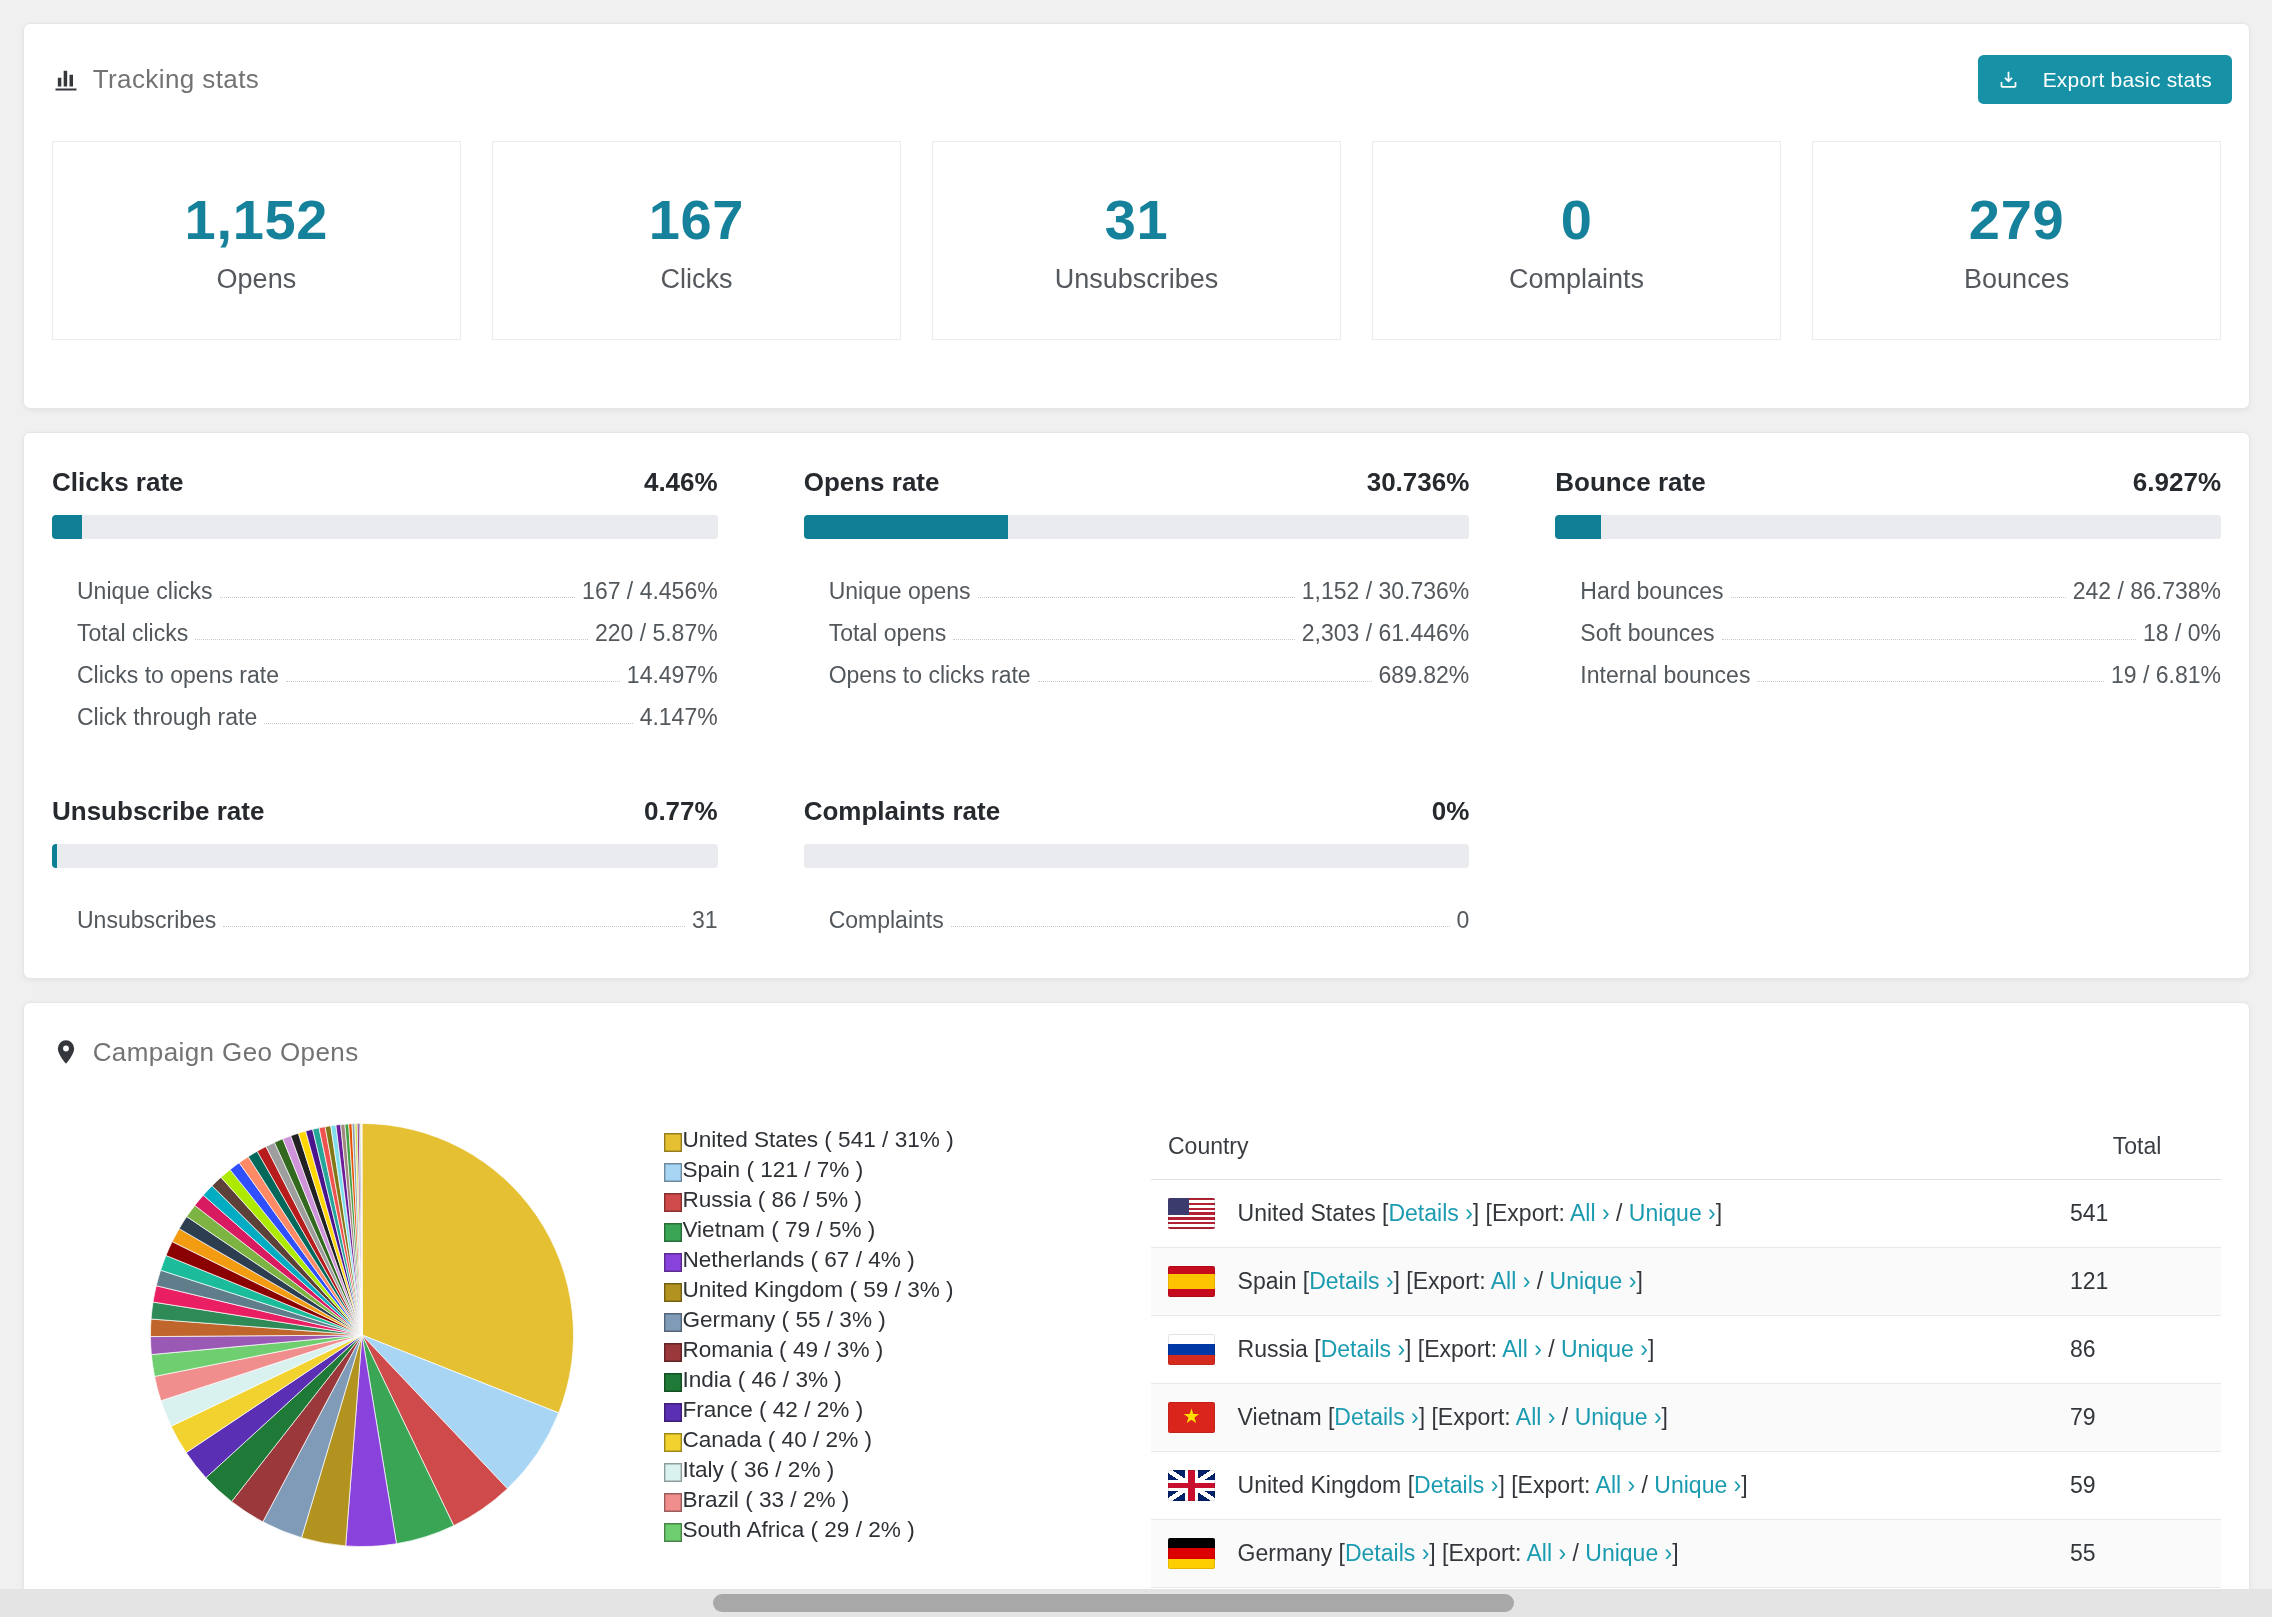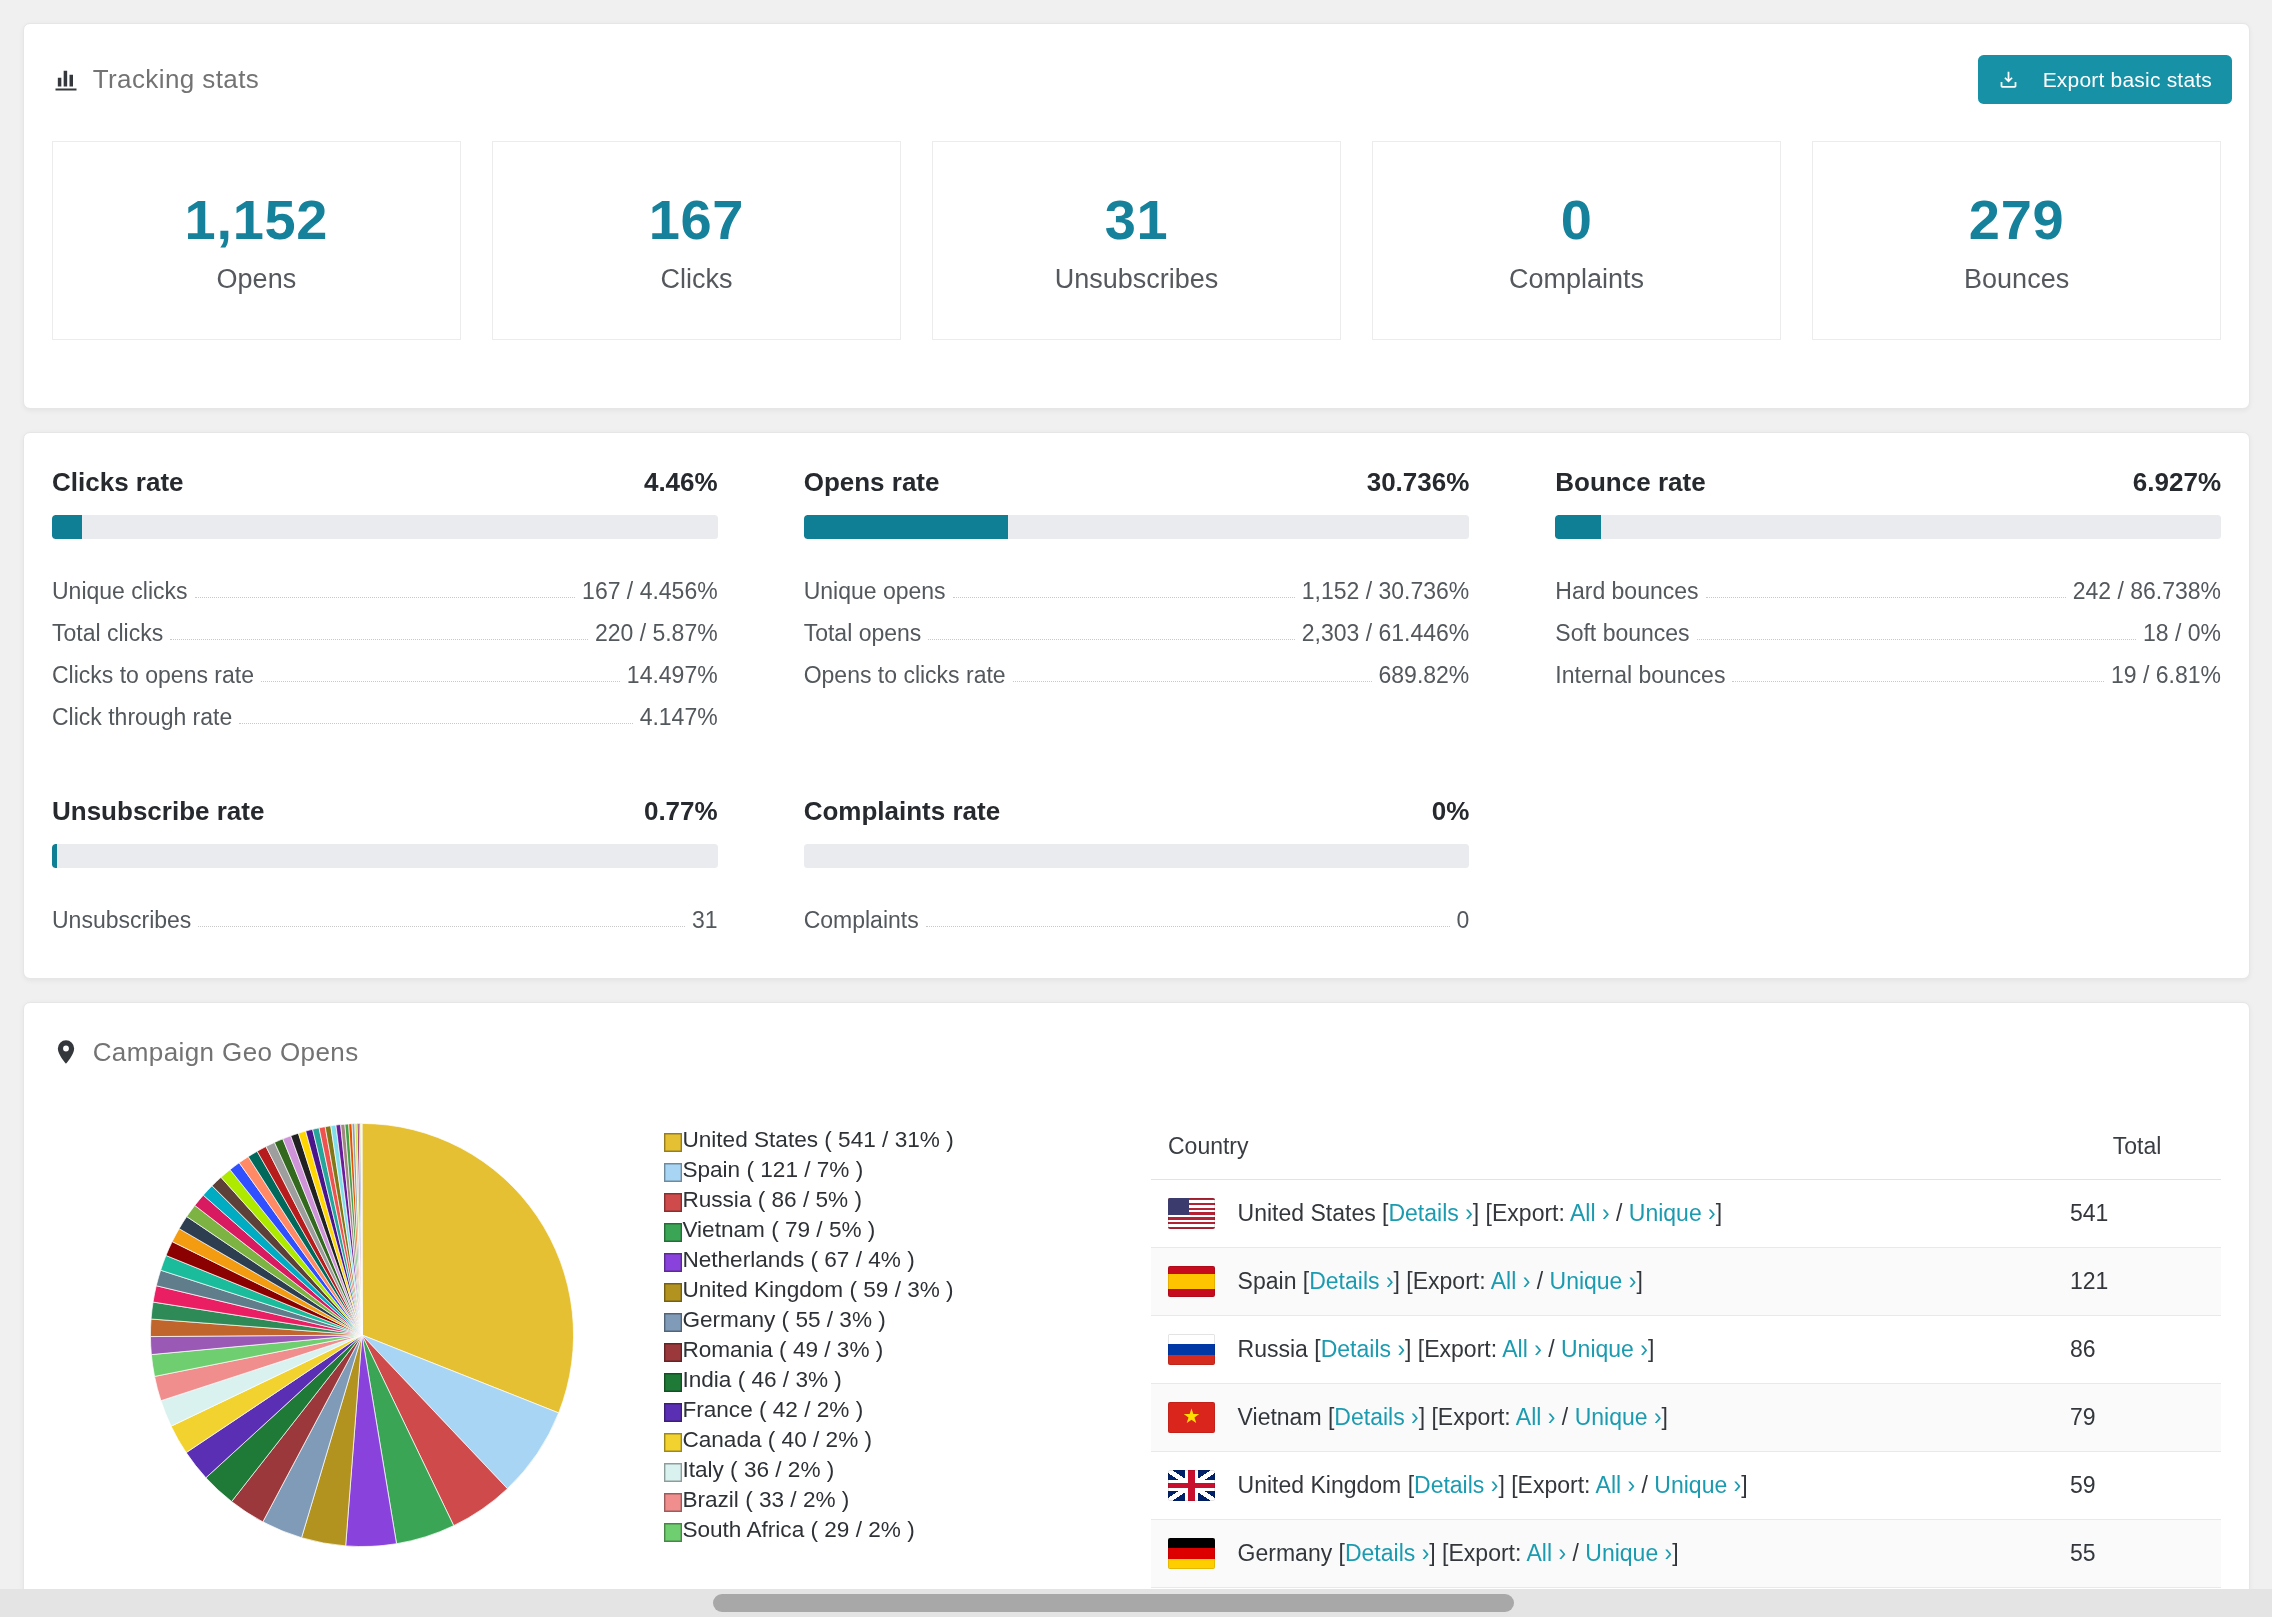--- a/index.html
+++ b/index.html
@@ -36,21 +36,21 @@
   .stat-box:first-child { margin-left: 0; }
   .stat-value { font-size: 56px; font-weight: 700; color: #15819a; letter-spacing: 0.7px; }
   .stat-label { font-size: 27px; color: #55595e; margin-top: 11.3px; }
 
   
   .rates-card { padding: 34px 28px 44px; }
   .rates-grid { display: grid; grid-template-columns: 1fr 1fr 1fr; column-gap: 86px; row-gap: 65px; }
   .rate-head { display: flex; justify-content: space-between; align-items: baseline; font-size: 26px; font-weight: 700; color: #26292d; }
   .bar { height: 24px; background: #e9ebee; border-radius: 3.5px; margin: 17px 0 24px; overflow: hidden; }
   .bar-fill { height: 100%; background: #0f7f96; border-radius: 3.5px 0 0 3.5px; }
-  .rate-row { display: flex; align-items: flex-end; height: 42px; font-size: 23px; color: #53585d; }
+  .rate-row { display: flex; align-items: flex-end; height: 42px; font-size: 23px; color: #53585d; margin-left: 25px; }
   .rate-row .dots { flex: 1; border-bottom: 1.4px dotted #c8c8c8; margin: 0 7px 6.4px; }
   .rate-row .lbl, .rate-row .val { white-space: nowrap; }
 
   
   .geo-card { padding: 34px 28px; height: 1059px; }
   .geo-content { display: flex; align-items: flex-start; margin-top: 47px; }
   .pie-wrap { width: 440px; margin-left: 90px; flex: none; }
   .legend { width: 381px; margin-left: 82px; flex: none; margin-top: 10px; }
   .legend-item { display: flex; align-items: center; gap: 0; font-size: 22.6px; color: #2e3236; line-height: 30px; }
   .swatch { width: 18.4px; height: 18.4px; flex: none; margin-top: 5.6px; box-shadow: inset 0 0 0 1.4px rgba(0,0,0,.35); }

